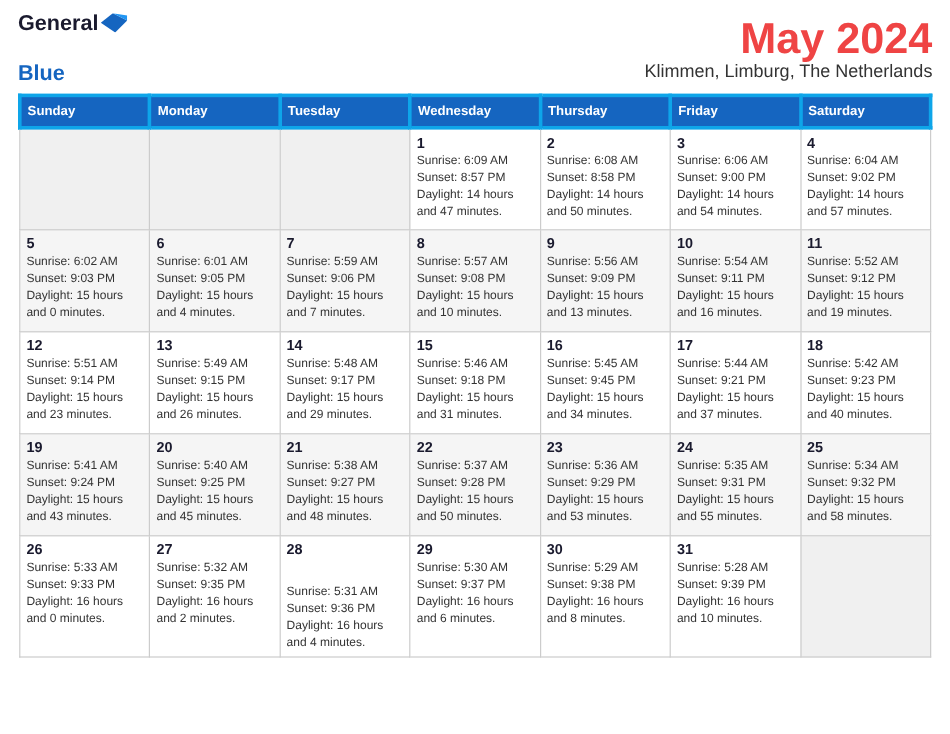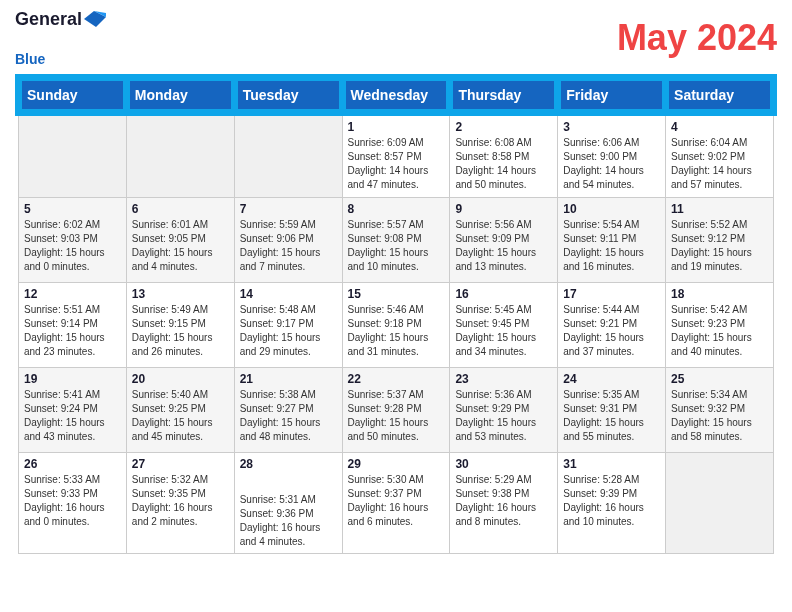--- a/index.html
+++ b/index.html
@@ -37,23 +37,23 @@
     table {
       width: 100%;
       border-collapse: collapse;
       table-layout: fixed;
     }
     thead th {
       background-color: #1565c0;
       color: #fff;
       text-align: left;
       padding: 6px 5px;
-      font-size: 14px;
+      font-size: 11px;
       font-weight: bold;
-      border: 7px solid #0ea5e9;
+      border: 3px solid #0ea5e9;
     }
     tbody td {
       border: 1px solid #ccc;
       vertical-align: top;
       padding: 4px 5px;
       font-size: 10.5px;
       color: #333;
       height: 85px;
     }
     tbody tr:nth-child(even) {
@@ -85,26 +85,27 @@
   <div class="logo">
     <div style="display:flex;align-items:center;">
       <span style="display:inline-flex;flex-direction:column;line-height:1;">
         <span style="font-size:18px;font-weight:bold;color:#1a1a2e;display:flex;align-items:center;">
           General
           <svg width="22" height="16" viewBox="0 0 22 16" style="margin-left:2px;">
             <polygon points="0,8 10,0 22,6 12,16" fill="#1565c0"></polygon>
             <polygon points="10,0 22,2 22,6" fill="#2196f3"></polygon>
           </svg>
         </span>
-        <span style="font-size:14px;font-weight:bold;color:#1565c0;margin-top:24px;">Blue</span>
+        <span style="font-size:18px;font-weight:bold;color:#1565c0;margin-top:24px;">Blue</span>
       </span>
     </div>
   </div>
   <div class="title-block">
     <div class="cal-title">May 2024</div>
+    <div class="cal-subtitle">Klimmen, Limburg, The Netherlands</div>
   </div>
 </div>
 
 <table>
   <thead>
     <tr>
       <th>Sunday</th>
       <th>Monday</th>
       <th>Tuesday</th>
       <th>Wednesday</th>

